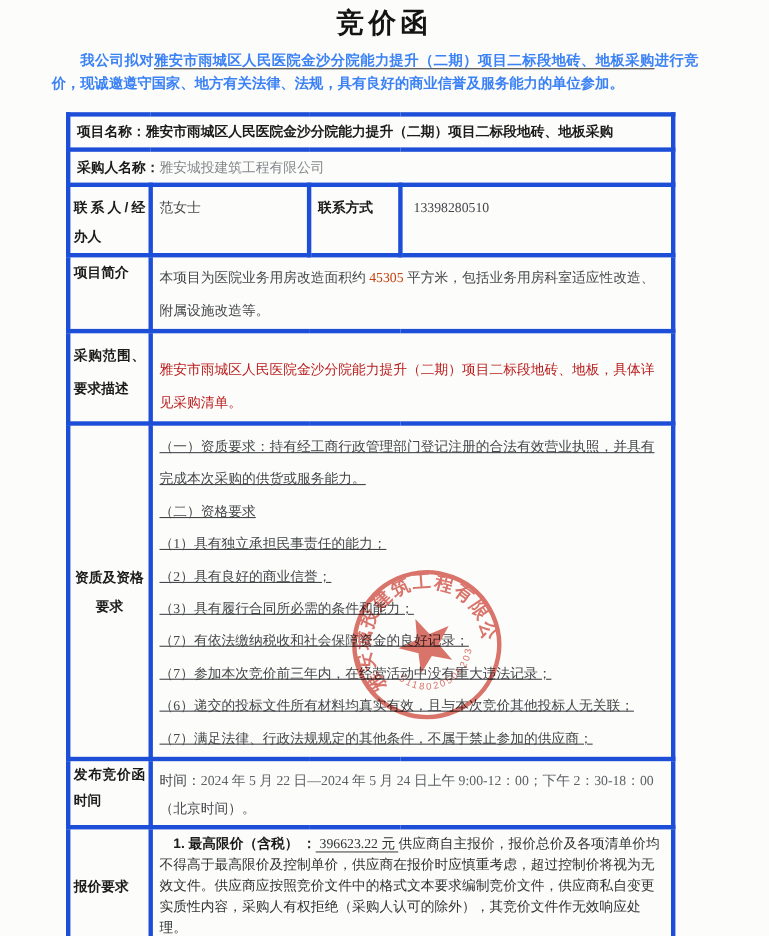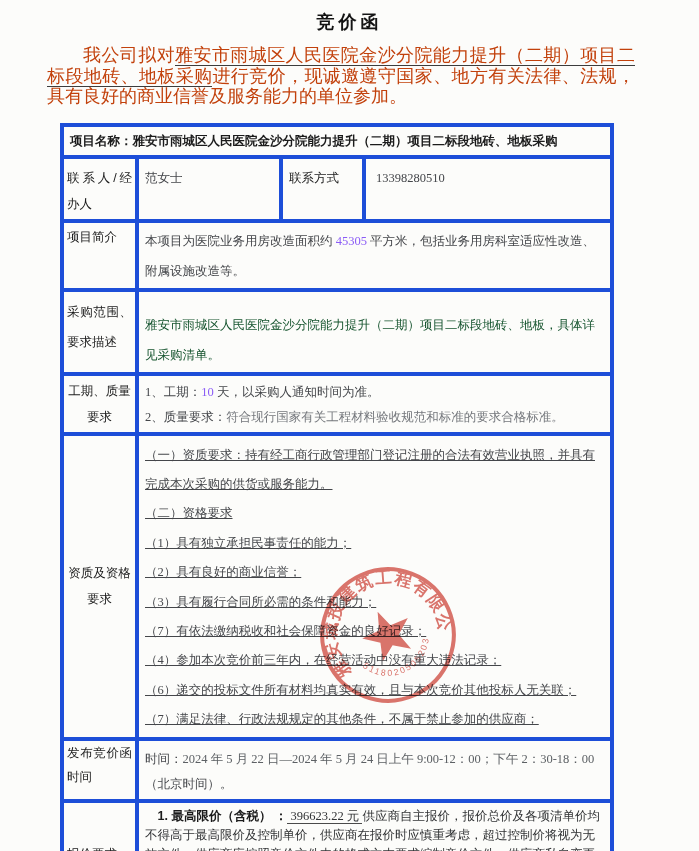--- a/index.html
+++ b/index.html
@@ -4,48 +4,48 @@
 <style>
   html,body{margin:0;padding:0;background:#ffffff;}
   .page{
     position:relative;width:699px;height:851px;overflow:hidden;
     background:#fcfcfa;
     font-family:"Liberation Serif","DejaVu Serif",serif;
     color:#3a3a3a;
   }
   .doc-title{
     margin:0;padding-top:7px;text-align:center;
-    font-size:18px;line-height:30px;font-weight:bold;letter-spacing:4px;color:#141414;
+    font-size:25px;line-height:30px;font-weight:bold;letter-spacing:4px;color:#141414;
   }
   .intro{
     margin:8px 64px 0 47px;
-    font-size:18px;line-height:20.5px;color:#c2410c;
-    text-indent:2em;text-align:justify;
+    font-size:13px;line-height:20.5px;color:#3b82f6;
+    text-indent:2em;text-align:justify;font-weight:bold;
   }
   .u-line{border-bottom:1px solid #3c3c3c;}
   table.bid{
     border-collapse:collapse;table-layout:fixed;
     width:550px;margin:16px 0 0 60px;
     background:transparent;
   }
   td{border:4px solid #1d4ed8;vertical-align:top;overflow:hidden;}
   .lab{
     font-family:"Liberation Sans","DejaVu Sans",sans-serif;
-    font-weight:normal;color:#1b1b1b;font-size:12.5px;line-height:26px;
+    font-weight:bold;color:#1b1b1b;font-size:12.5px;line-height:26px;
     padding:2px 3px;text-align:justify;
   }
   .lab.center{text-align:center;vertical-align:middle;}
   .lab.mid{vertical-align:middle;}
   .full-row{
     font-size:12.5px;line-height:26px;padding:1px 6px;vertical-align:middle;
   }
   .full-row .lab-inline{font-family:"Liberation Sans","DejaVu Sans",sans-serif;font-weight:bold;color:#1b1b1b;}
   .bold-dark{font-family:"Liberation Sans","DejaVu Sans",sans-serif;font-weight:bold;color:#1b1b1b;}
   .val-gray{color:#84888c;}
-  .num-gray{color:#8b5cf6;}
+  .num-gray{color:#c2410c;}
   .content{
     font-size:12.5px;color:#44464a;
     padding:2px 4px 2px 6px;line-height:30px;
   }
   .content.tight{line-height:25px;padding-top:4px;margin-left:44px;}
   .content.dense{line-height:19px;vertical-align:middle;padding:4px 5px 4px 6px;}
   .content p{margin:0;}
   .qual-cell{position:relative;line-height:29.4px;padding-top:5px;text-decoration:underline;}
   .price-u{border-bottom:1px solid #4a4a4a;}
   .quote-text{color:#303234;}
@@ -69,56 +69,52 @@
         <col style="width:144px">
         <col style="width:83px">
         <col style="width:248px">
     </colgroup>
 
     <tbody>
         <tr style="height:29px">
       <td colspan="4" class="full-row"><span class="lab-inline">项目名称：</span><span class="bold-dark">雅安市雨城区人民医院金沙分院能力提升（二期）项目二标段地砖、地板采购</span></td>
     </tr>
 
+    <tr style="height:31px">
+      <td colspan="4" class="full-row"><span class="lab-inline">采购人名称：</span><span class="val-gray">雅安城投建筑工程有限公司</span></td>
+    </tr>
 
     <tr style="height:58px">
       <td class="lab" style="padding-top:6px">联系人/经办人</td>
       <td class="content tight val-gray" style="padding-top:7px">范女士</td>
       <td class="lab" style="padding-top:6px;padding-left:6px">联系方式</td>
       <td class="content tight num-gray" style="padding-top:7px;padding-left:10px">13398280510</td>
     </tr>
 
     <tr style="height:63px">
       <td class="lab" style="padding-top:1px">项目简介</td>
       <td colspan="3" class="content" style="padding-top:3px"><span>本项目为医院业务用房改造面积约 </span><span class="num-gray">45305</span><span> 平方米，包括业务用房科室适应性改造、附属设施改造等。</span></td>
     </tr>
 
     <tr style="height:63px">
       <td class="lab" style="padding-top:5px;line-height:30px">采购范围、要求描述</td>
-      <td colspan="3" class="content" style="padding-top:18px;color:#14532d"><span>雅安市雨城区人民医院金沙分院能力提升（二期）项目二标段地砖、地板，具体详见采购清单。</span></td>
+      <td colspan="3" class="content" style="padding-top:18px;color:#b91c1c"><span>雅安市雨城区人民医院金沙分院能力提升（二期）项目二标段地砖、地板，具体详见采购清单。</span></td>
     </tr>
 
-    <tr style="height:52px">
-      <td class="lab center">工期、质量要求</td>
-      <td colspan="3" class="content tight">
-        <p><span>1、工期：</span><span class="num-gray">10</span><span> 天，以采购人通知时间为准。</span></p>
-        <p><span>2、质量要求：</span><span style="color:#74777c">符合现行国家有关工程材料验收规范和标准的要求合格标准。</span></p>
-      </td>
-    </tr>
 
     <tr style="height:296px">
       <td class="lab center">资质及资格要求</td>
       <td colspan="3" class="content qual-cell">
         <p>（一）资质要求：持有经工商行政管理部门登记注册的合法有效营业执照，并具有完成本次采购的供货或服务能力。</p>
         <p>（二）资格要求</p>
         <p>（1）具有独立承担民事责任的能力；</p>
         <p>（2）具有良好的商业信誉；</p>
         <p>（3）具有履行合同所必需的条件和能力；</p>
         <p>（7）有依法缴纳税收和社会保障资金的良好记录；</p>
-        <p>（4）参加本次竞价前三年内，在经营活动中没有重大违法记录；</p>
+        <p>（7）参加本次竞价前三年内，在经营活动中没有重大违法记录；</p>
         <p>（6）递交的投标文件所有材料均真实有效，且与本次竞价其他投标人无关联；</p>
         <p>（7）满足法律、行政法规规定的其他条件，不属于禁止参加的供应商；</p>
 
         <svg class="stamp" viewBox="0 0 200 200">
           <g transform="rotate(-24 100 100)" opacity="0.74">
             <circle cx="100" cy="100" r="90" fill="none" stroke="#d0453b" stroke-width="5.5"></circle>
             <polygon points="100,65 108.5,89.3 134.2,89.9 113.8,105.5 121.2,130.1 100,115.5 78.8,130.1 86.2,105.5 65.8,89.9 91.5,89.3" fill="#d0453b"></polygon>
             <path id="seal-arc-top" d="M 35.7,130 A 71,71 0 1 1 164.3,130" fill="none"></path>
             <path id="seal-arc-bottom" d="M 45.9,114.5 A 56,56 0 0 0 154.1,114.5" fill="none"></path>
             <text font-family="Liberation Sans, DejaVu Sans, sans-serif" font-size="23" font-weight="bold" fill="#d0453b">

